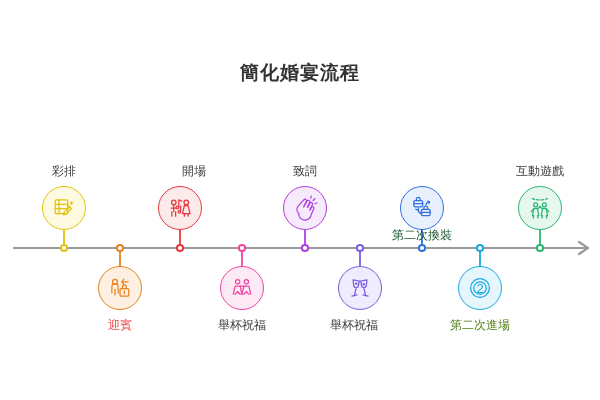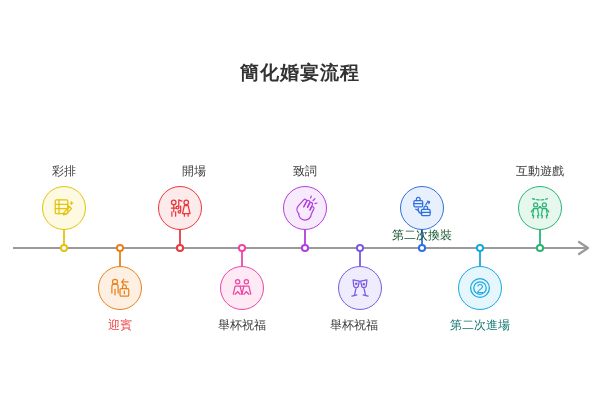--- a/index.html
+++ b/index.html
@@ -224,21 +224,21 @@
         <span style="display: flex; align-items: center; justify-content: center;">
           <svg width="30" height="30" viewBox="0 0 48 48">
             <g fill="none" stroke="#19a8e0" stroke-width="2" stroke-linecap="round" stroke-linejoin="round">
               <circle cx="24" cy="24" r="15"></circle>
               <circle cx="24" cy="24" r="10"></circle>
             </g>
           </svg>
         </span>
         <span class="num-label" style="position: absolute; color: rgb(25, 168, 224);">2</span>
       </div>
-      <div class="node-label" style="left: 410px; top: 318px; color: #0f766e; font-family: Liberation Serif, serif;">第二次進場</div>
+      <div class="node-label" style="left: 410px; top: 318px; color: #4d7c0f; font-family: Liberation Serif, serif;">第二次進場</div>
       <div class="bubble" style="left: 518px; top: 186px; width: 44px; height: 44px; background: rgb(230, 248, 238); border-color: rgb(43, 181, 115);">
         <span style="display: flex; align-items: center; justify-content: center;">
           <svg width="30" height="30" viewBox="0 0 48 48">
             <g fill="none" stroke="#2bb573" stroke-width="2" stroke-linecap="round" stroke-linejoin="round">
               <circle cx="17" cy="19" r="3.2"></circle>
               <circle cx="31" cy="19" r="3.2"></circle>
               <path d="M12 36 L14 25 L20 25 L22 36"></path>
               <path d="M26 36 L28 25 L34 25 L36 36"></path>
               <line x1="14" y1="25" x2="10" y2="30"></line>
               <line x1="20" y1="25" x2="25" y2="22"></line>

